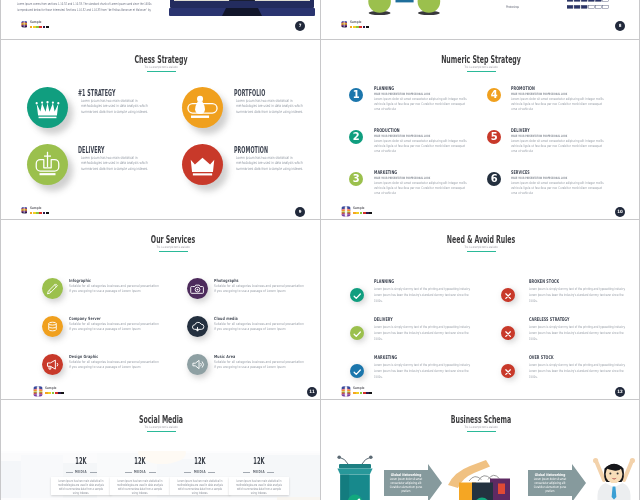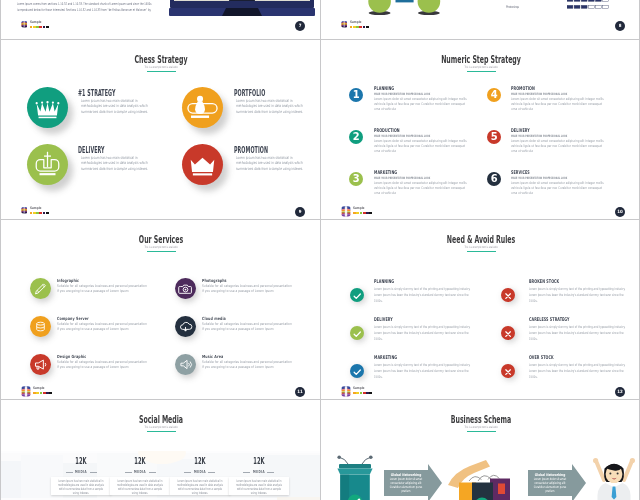--- a/index.html
+++ b/index.html
@@ -313,21 +313,21 @@
             <i style="background:#f2d024"></i>
             <i style="background:#8cc63f"></i>
             <i style="background:#d6312b"></i>
             <i style="background:#2b1a4a"></i>
             <i style="background:#141414"></i>
           </span>
         </span>
   </div>
   <div class="pagedot" style="left:294px;top:166.5px">10</div>
 </div>
-<div class="slide" style="left:1px;top:220px;height:179px">
+<div class="slide" style="left:13px;top:220px;height:179px">
 
   <div class="stitle" style="top:13.5px">Our Services</div>
   <div class="ssub" style="top:24.8px">This is a example text is available</div>
   <div class="srule" style="top:30.6px"></div>
   <div class="shadow" style="left:31.4px;top:61.5px;width:20.8px;height:20.8px"></div>
   <div class="svc" style="left:28.8px;top:58.3px;background:#9bc04d">
         <svg viewBox="0 0 48 48" width="21" height="21">
           <g fill="none" stroke="#ffffff" stroke-width="2.1" stroke-linejoin="round">
             <path d="M31 13.5 l4.2 4.2 -16.5 16.5 -6.2 2 2 -6.2 Z"></path>
             <path d="M28.6 16 l4.2 4.2"></path>

